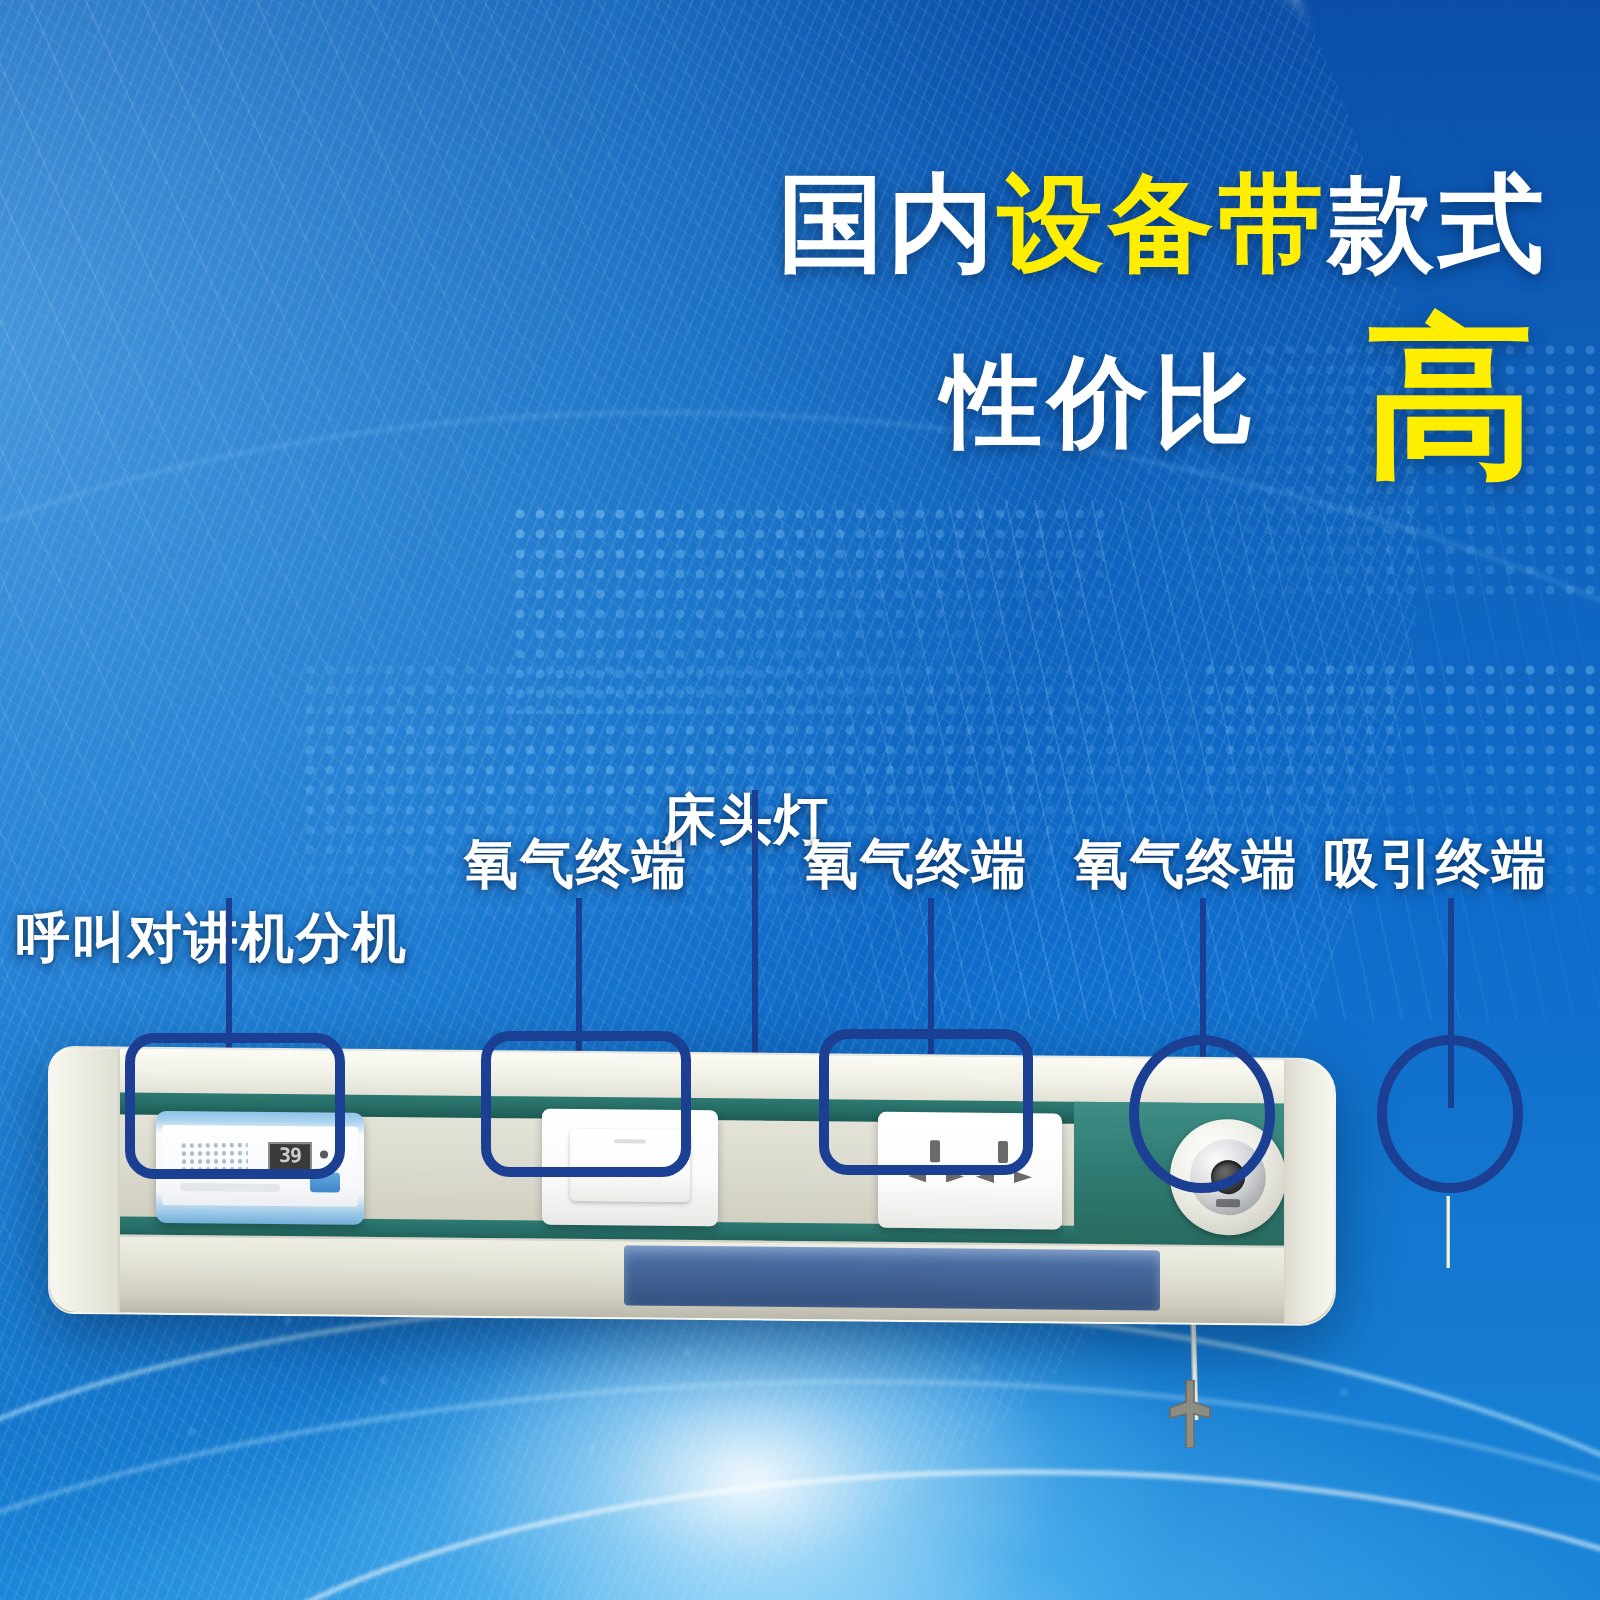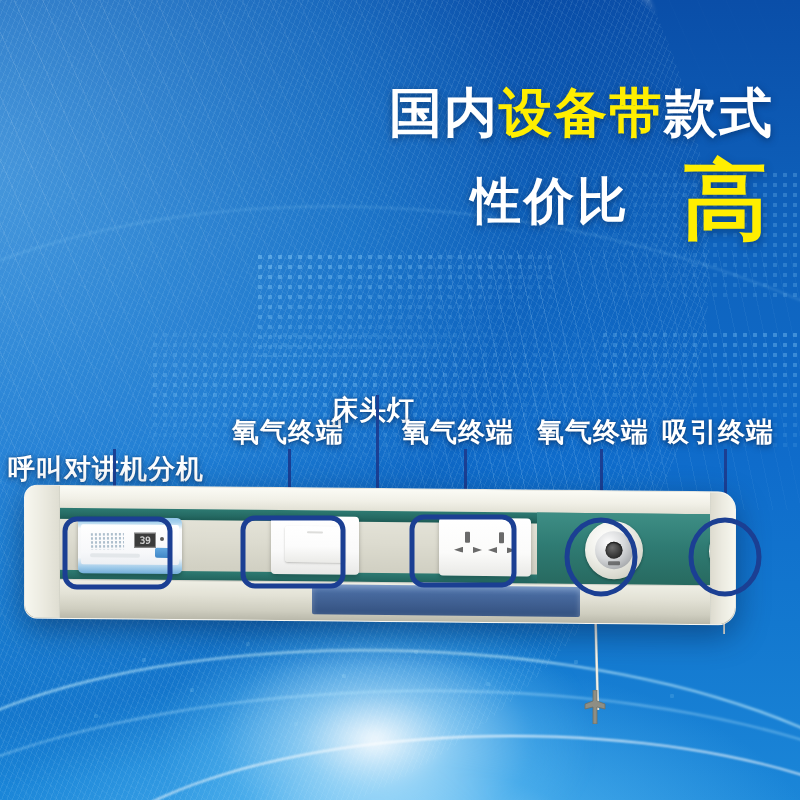--- a/index.html
+++ b/index.html
@@ -179,22 +179,22 @@
   .leader {
     position: absolute;
     width: 3px;
     background: #1b3f93;
     z-index: 7;
   }
 
   
   .panel-wrap {
     position: absolute;
-    left: 24px; top: 488px;
-    width: 712px; height: 134px;
+    left: 24px; top: 526px;
+    width: 644px; height: 134px;
     z-index: 8;
     filter: drop-shadow(0 10px 16px rgba(2,25,60,.45));
   }
   .panel {
     position: absolute; inset: 0;
     border-radius: 13px 18px 18px 13px;
     background: linear-gradient(180deg,#efefe6 0%,#e6e5da 18%,#dcdbcf 42%,#d2d1c4 60%,#c9c8ba 100%);
     overflow: hidden;
     transform: skewY(0.55deg);
     border: 1px solid rgba(255,255,255,.55);

